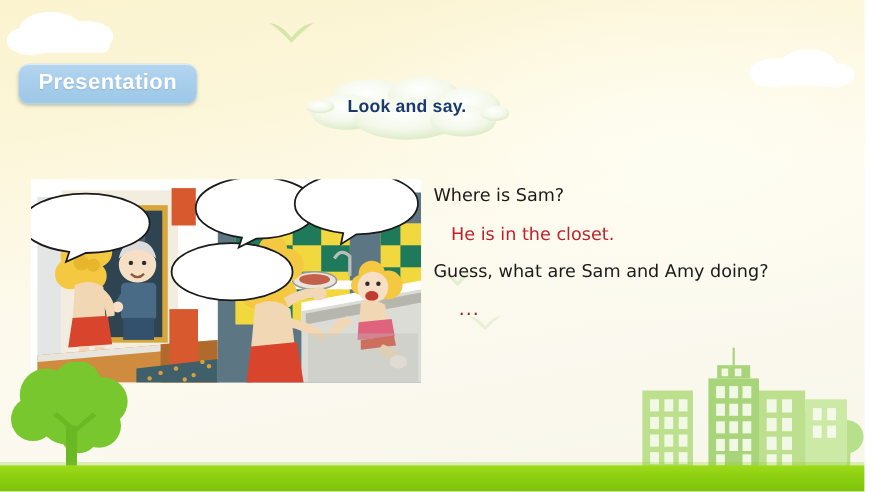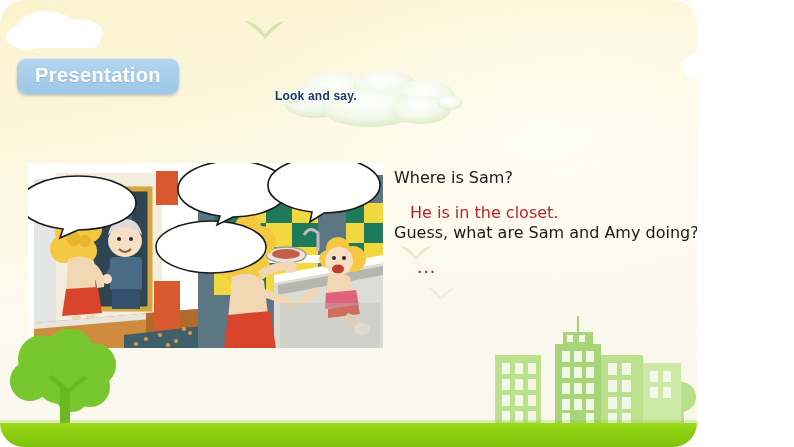--- a/index.html
+++ b/index.html
@@ -2,26 +2,25 @@
 <html><head>
 <meta charset="utf-8">
 <style>
   html, body {
     margin: 0;
     padding: 0;
     background: #ffffff;
   }
   .slide {
     position: relative;
-    width: 697px;
+    width: 786px;
     height: 447px;
     overflow: hidden;
     background: linear-gradient(170deg, #fbf3cf 0%, #fcf6d9 22%, #fdfaec 48%, #fbf9ef 70%, #f7f6e8 100%);
     font-family: "Liberation Sans", sans-serif;
-    border-radius: 24px;
   }
 
   
   .bg-glow {
     position: absolute;
     inset: 0;
     background: radial-gradient(ellipse 70% 60% at 78% 30%, rgba(255,255,245,0.75) 0%, rgba(255,255,245,0.0) 62%);
     pointer-events: none;
   }
 
@@ -79,23 +78,23 @@
     position: absolute;
     left: 275px;
     top: 66px;
     width: 190px;
     height: 66px;
   }
   .cloud-title .label {
     position: absolute;
     left: 0; right: 0;
     top: 23px;
-    text-align: left;
+    text-align: center;
     color: #193a6b;
-    font-size: 12px;
+    font-size: 16px;
     font-weight: bold;
     letter-spacing: 0.2px;
     text-shadow: 0 1px 1px rgba(255,255,255,0.9);
     z-index: 2;
   }
 
   
   .illus {
     position: absolute;
     left: 28px;
@@ -115,21 +114,21 @@
   }
   .line {
     font-family: "DejaVu Sans", sans-serif;
     font-size: 16px;
     color: #1a1a1a;
     line-height: 1.0;
     white-space: nowrap;
   }
   .line.l1 { margin-left: 0px;  margin-top: 4px; }
   .line.l2 { margin-left: 16px; margin-top: 19px; color: #c0202a; }
-  .line.l3 { margin-left: 0px;  margin-top: 4px; }
+  .line.l3 { margin-left: 0px;  margin-top: 18px; }
   .line.l4 { margin-left: 23px; margin-top: 18px; color: #991b22; font-size: 17px; letter-spacing: 1px; }
 </style>
 </head>
 <body>
 
 <div class="slide">
 
   <div class="bg-glow"></div>
 
   <svg class="cloud-deco cloud-tl" width="115" height="48" viewBox="0 0 115 48">

